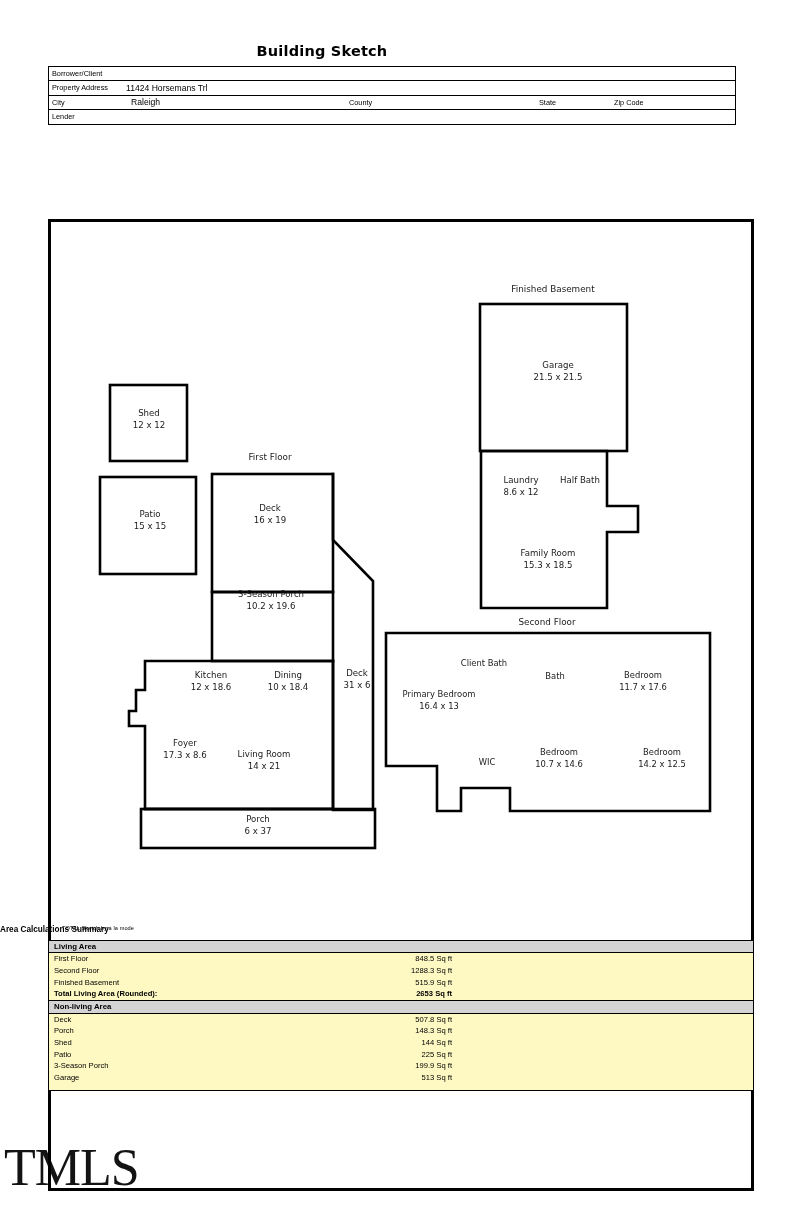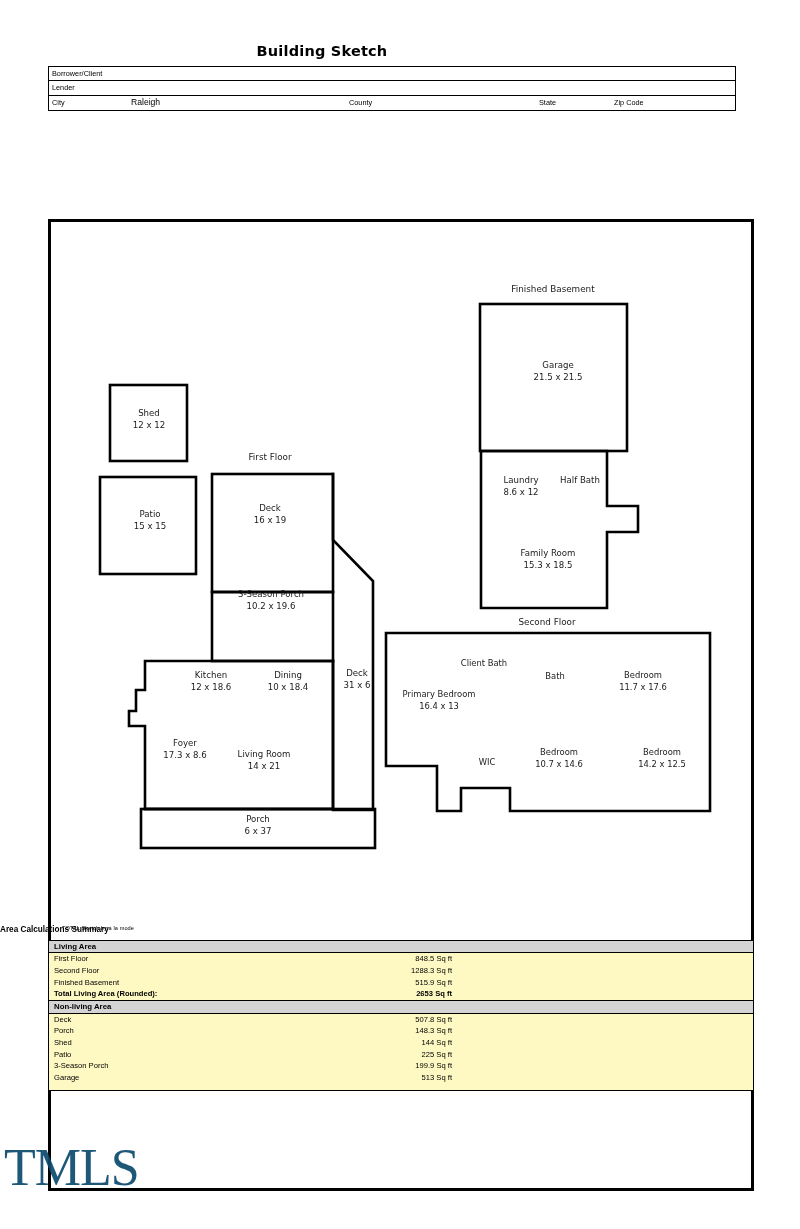--- a/index.html
+++ b/index.html
@@ -147,52 +147,56 @@
   .acs-row .vl { position: absolute; left: 313px; width: 90px; text-align: right; }
   .acs-row.total { font-weight: bold; }
   .acs-pad { height: 6px; }
 
   
   .tmls {
     position: absolute;
     left: 4px; top: 1142px;
     font-family: "Liberation Serif", serif;
     font-size: 52px;
-    color: #0c4a6e;
+    color: #000000;
     letter-spacing: -1px;
     line-height: 52px;
     opacity: 0.92;
   }
 </style>
 </head>
 <body>
 
 <div class="doc-title">Building Sketch</div>
 
 <div class="hdr-table">
 
   <div class="hdr-row">
     <span class="hdr-lab c-addr-lab">Borrower/Client</span>
     <span class="hdr-val"></span>
   </div>
 
-
   <div class="hdr-row">
-    <span class="hdr-lab c-addr-lab">Lender</span>
-    <span class="hdr-val"></span>
+    <span class="hdr-lab c-addr-lab">Property Address</span>
+    <span class="hdr-val val-addr">11424 Horsemans Trl</span>
   </div>
 
   <div class="hdr-row">
     <span class="hdr-lab c-city-lab">City</span>
     <span class="hdr-val val-city">Raleigh</span>
     <span class="hdr-lab lab-county">County</span>
     <span class="hdr-lab lab-state">State</span>
     <span class="hdr-lab lab-zip">Zip Code</span>
   </div>
 
+  <div class="hdr-row">
+    <span class="hdr-lab c-addr-lab">Lender</span>
+    <span class="hdr-val"></span>
+  </div>
+
 </div>
 
 <div class="sketch-frame">
   <div class="sketch-canvas">
 
     <svg width="700" height="966" viewBox="0 0 700 966">
       <g fill="none" stroke="#000" stroke-width="2.6" stroke-linejoin="miter" stroke-linecap="square">
 
         <rect x="429" y="82" width="147" height="147"></rect>
 

